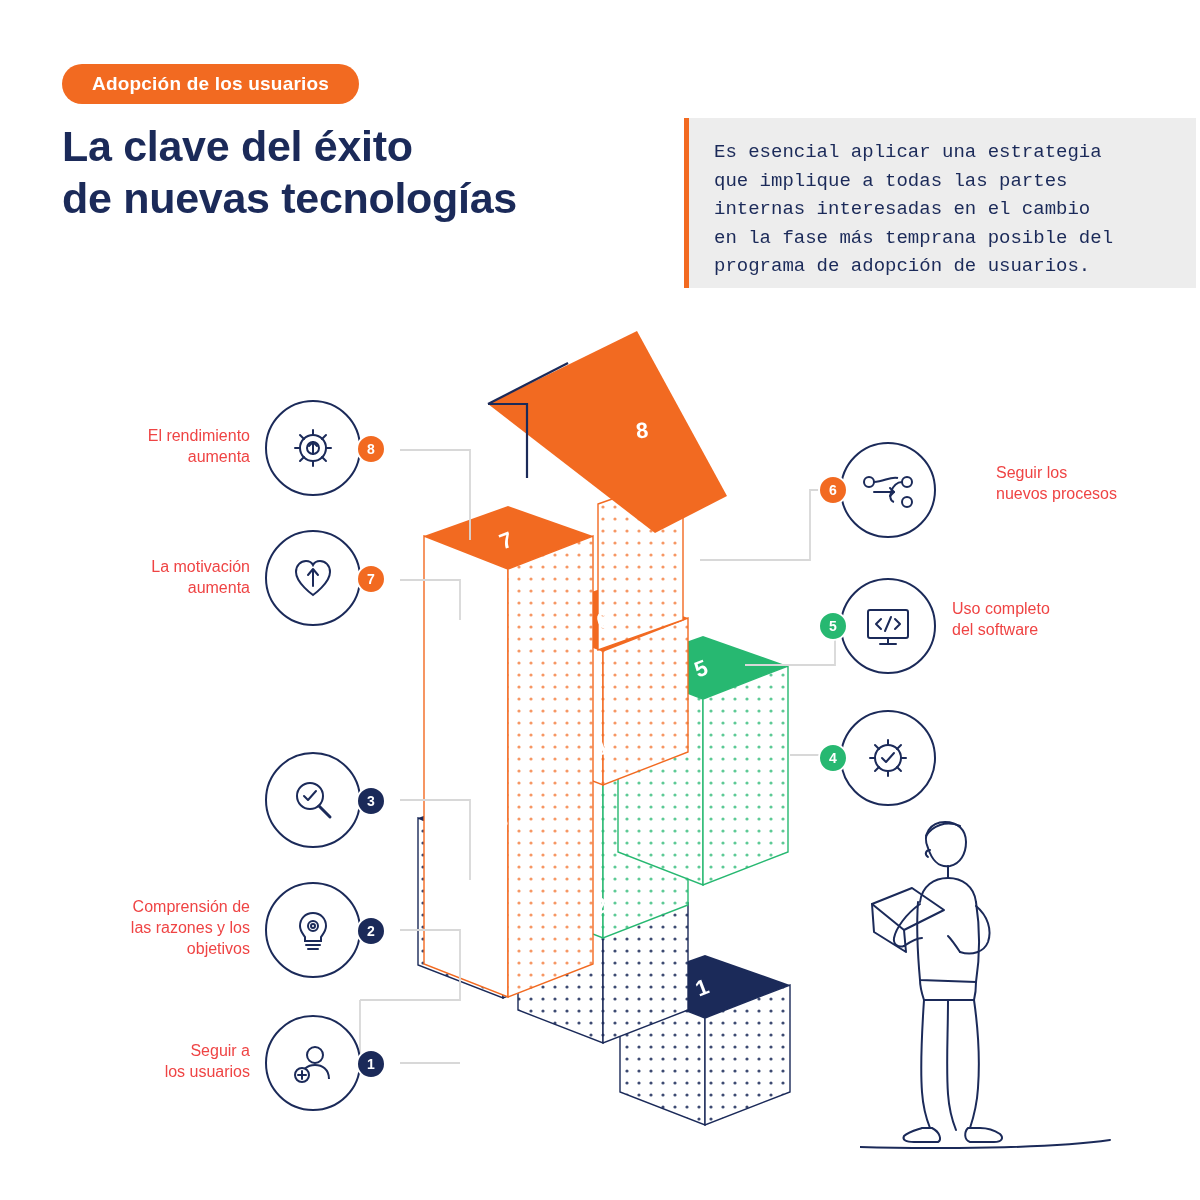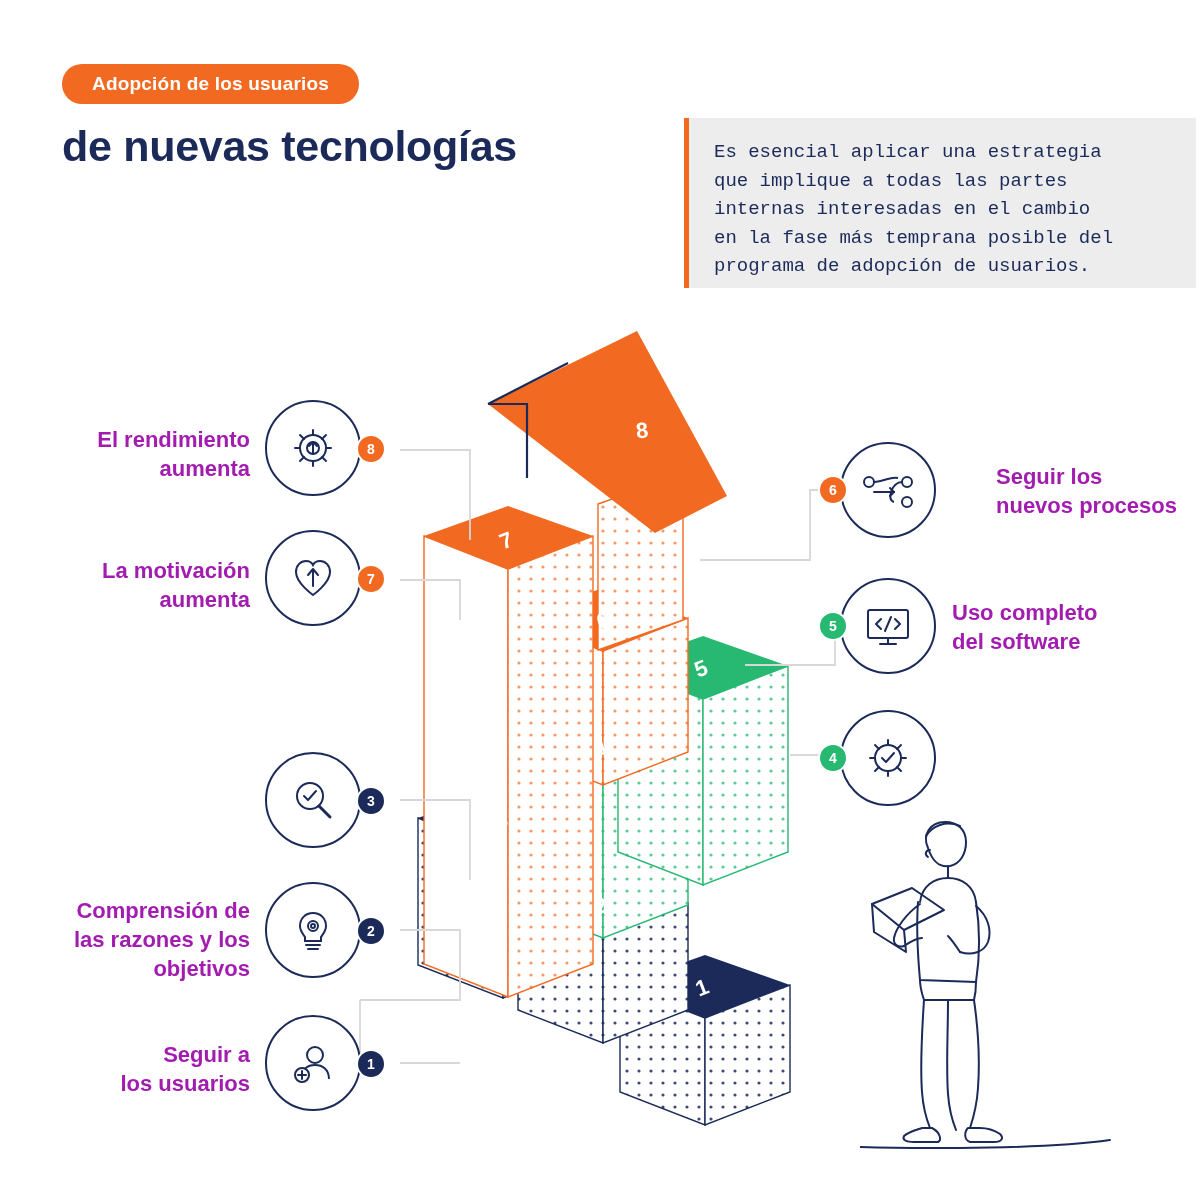--- a/index.html
+++ b/index.html
@@ -69,23 +69,23 @@
     width: 400px;
     color: #1B2A59;
     font-size: 19px;
     line-height: 1.5;
     font-family: Liberation Mono, monospace;
   }
 
   
   .label {
     position: absolute;
-    color: #a21caf;
-    font-size: 22px;
-    font-weight: bold;
+    color: #ef4444;
+    font-size: 16px;
+    font-weight: normal;
     line-height: 1.32;
   }
   .label.right-align { text-align: right; }
   .label.left-align  { text-align: left; }
 
   .circle-icon {
     position: absolute;
     width: 96px;
     height: 96px;
     border-radius: 50%;
@@ -122,20 +122,21 @@
   }
 </style>
 </head>
 <body>
 
 <div class="stage">
 
   <div class="badge">Adopción de los usuarios</div>
 
   <div class="headline">
+    <div>La clave del éxito</div>
     <div>de nuevas tecnologías</div>
   </div>
 
   <div class="intro-box"></div>
   <div class="intro-bar"></div>
   <div class="intro-text">Es esencial aplicar una estrategia que implique a todas las partes internas interesadas en el cambio en la fase más temprana posible del programa de adopción de usuarios.</div>
 
   <svg width="1200" height="1200" style="position:absolute;left:0;top:0;">
     <defs>
       <pattern id="dotNavy" width="12" height="12" patternUnits="userSpaceOnUse">

